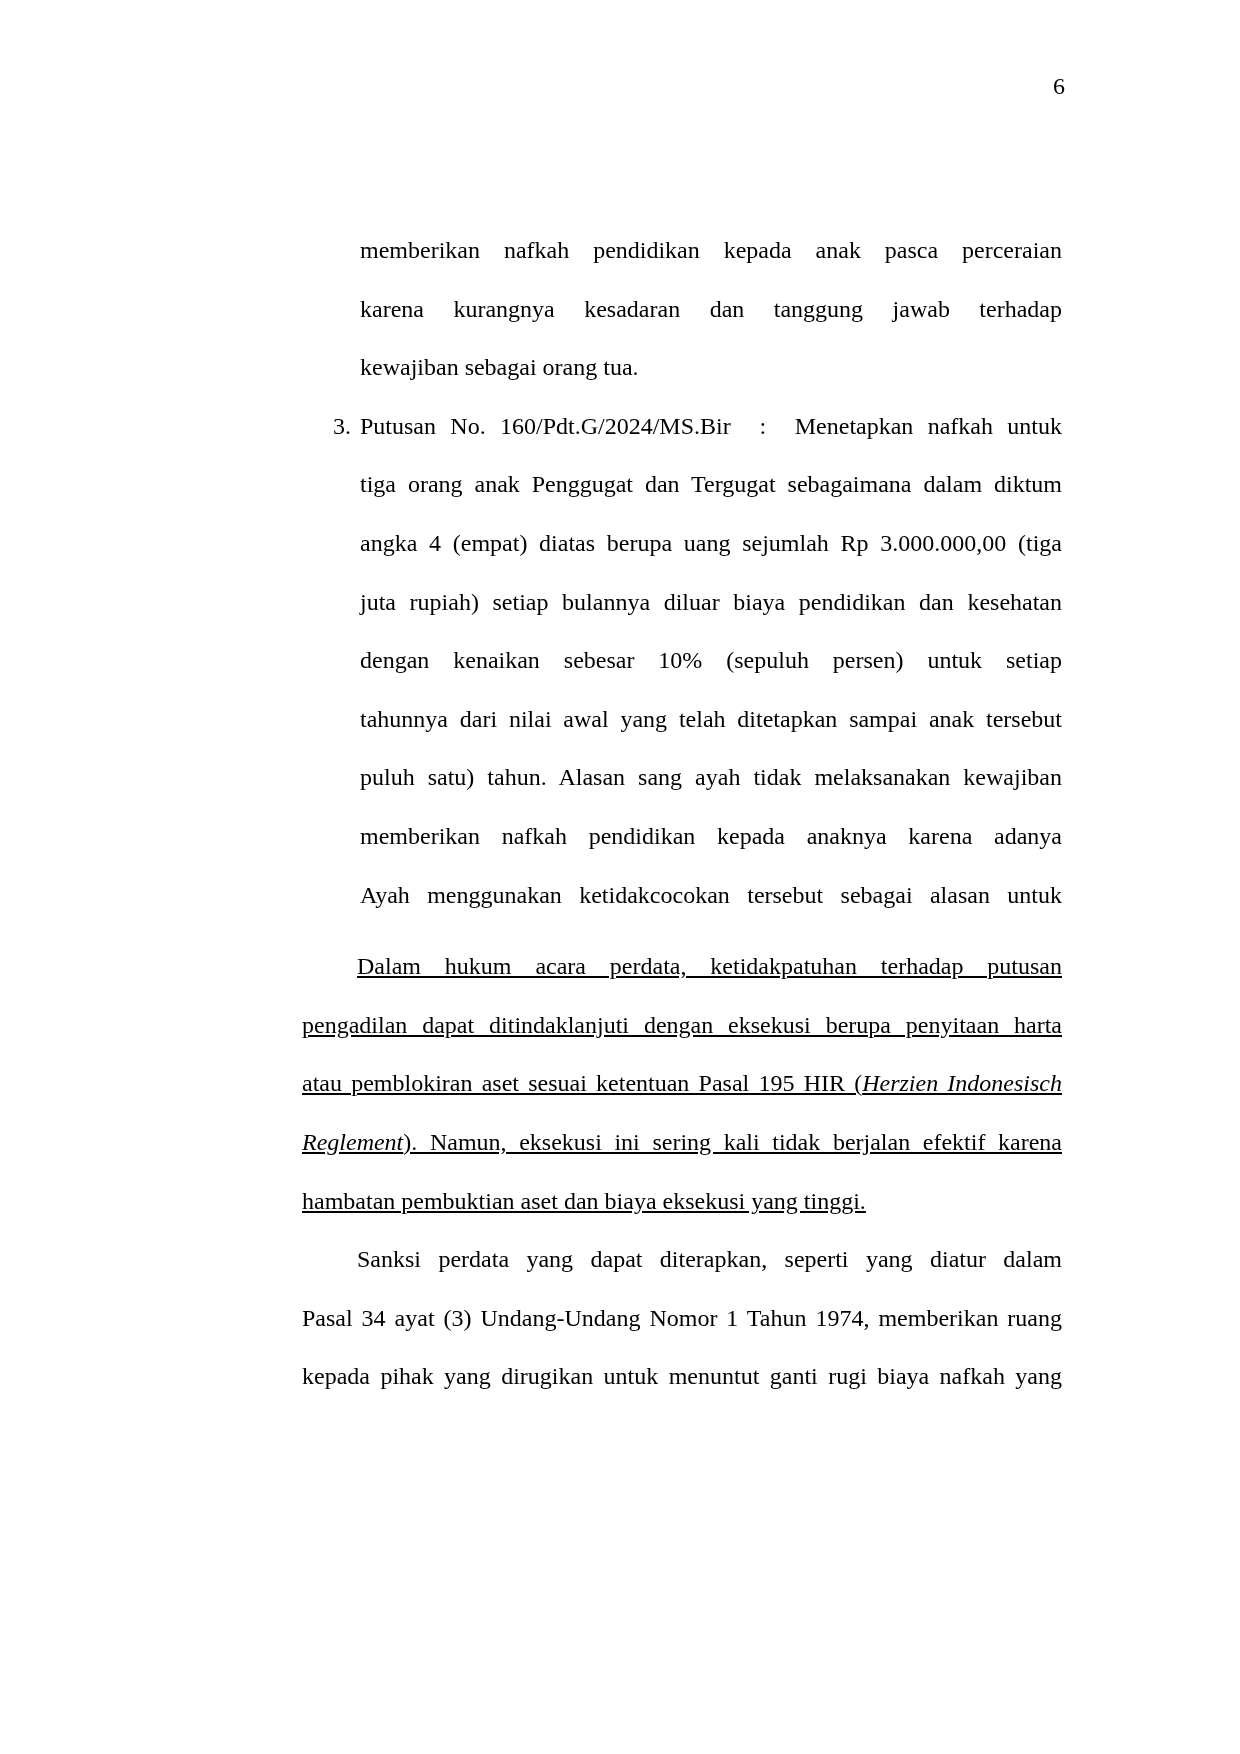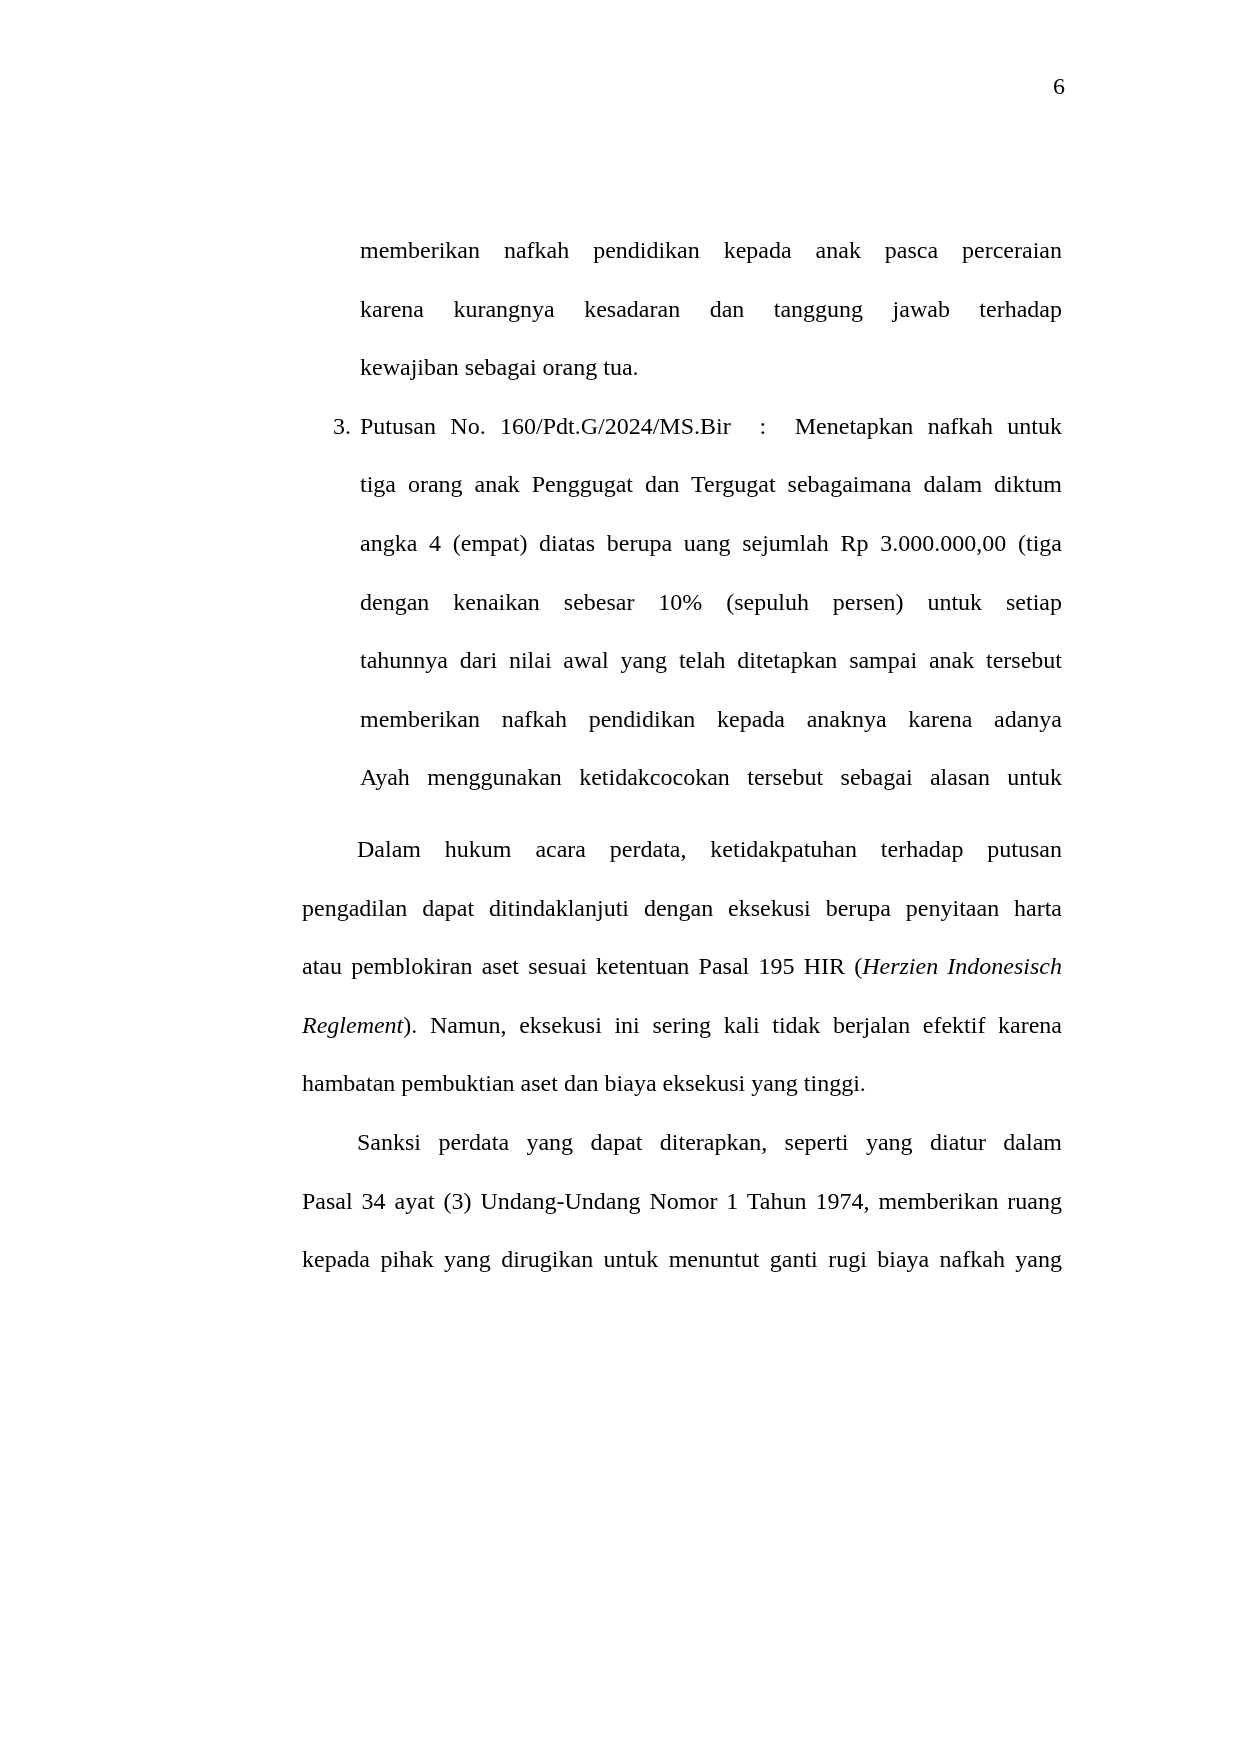--- a/index.html
+++ b/index.html
@@ -21,21 +21,21 @@
     width: 763px;
     text-align: right;
   }
   .content {
     position: absolute;
     top: 221px;
     left: 302px;
     width: 760px;
   }
   .block-indent { margin-left: 58px; width: 702px; }
-  .sp-before { margin-top: 13px; }
+  .sp-before { margin-top: 13px; text-decoration: underline; }
   .line { text-align: justify; text-align-last: justify; }
   .line.flush { text-align-last: left; }
   .line.first-indent { padding-left: 55px; }
   .line.li-first { position: relative; }
   .marker { position: absolute; left: -27px; top: 0; }
   .it { font-style: italic; }
 </style>
 </head>
 <body>
 
@@ -44,22 +44,24 @@
   <div class="content">
       <div class="block-indent">
         <div class="line"><span>memberikan nafkah pendidikan kepada anak pasca perceraian</span></div>
         <div class="line"><span>karena kurangnya kesadaran dan tanggung jawab terhadap</span></div>
         <div class="line flush"><span>kewajiban sebagai orang tua.</span></div>
       </div>
       <div class="block-indent">
         <div class="line li-first"><span class="marker">3.</span><span>Putusan No. 160/Pdt.G/2024/MS.Bir&nbsp; :&nbsp; Menetapkan nafkah untuk</span></div>
         <div class="line"><span>tiga orang anak Penggugat dan Tergugat sebagaimana dalam diktum</span></div>
         <div class="line"><span>angka 4 (empat) diatas berupa uang sejumlah Rp 3.000.000,00 (tiga</span></div>
+        <div class="line"><span>juta rupiah) setiap bulannya diluar biaya pendidikan dan kesehatan</span></div>
         <div class="line"><span>dengan kenaikan sebesar 10% (sepuluh persen) untuk setiap</span></div>
         <div class="line"><span>tahunnya dari nilai awal yang telah ditetapkan sampai anak tersebut</span></div>
+        <div class="line"><span>puluh satu) tahun. Alasan sang ayah tidak melaksanakan kewajiban</span></div>
         <div class="line"><span>memberikan nafkah pendidikan kepada anaknya karena adanya</span></div>
         <div class="line"><span>Ayah menggunakan ketidakcocokan tersebut sebagai alasan untuk</span></div>
       </div>
       <div class="sp-before">
         <div class="line first-indent"><span>Dalam hukum acara perdata, ketidakpatuhan terhadap putusan</span></div>
         <div class="line"><span>pengadilan dapat ditindaklanjuti dengan eksekusi berupa penyitaan harta</span></div>
         <div class="line"><span>atau pemblokiran aset sesuai ketentuan Pasal 195 HIR (</span><span class="it">Herzien Indonesisch</span></div>
         <div class="line"><span class="it">Reglement</span><span>). Namun, eksekusi ini sering kali tidak berjalan efektif karena</span></div>
         <div class="line flush"><span>hambatan pembuktian aset dan biaya eksekusi yang tinggi.</span></div>
       </div>

